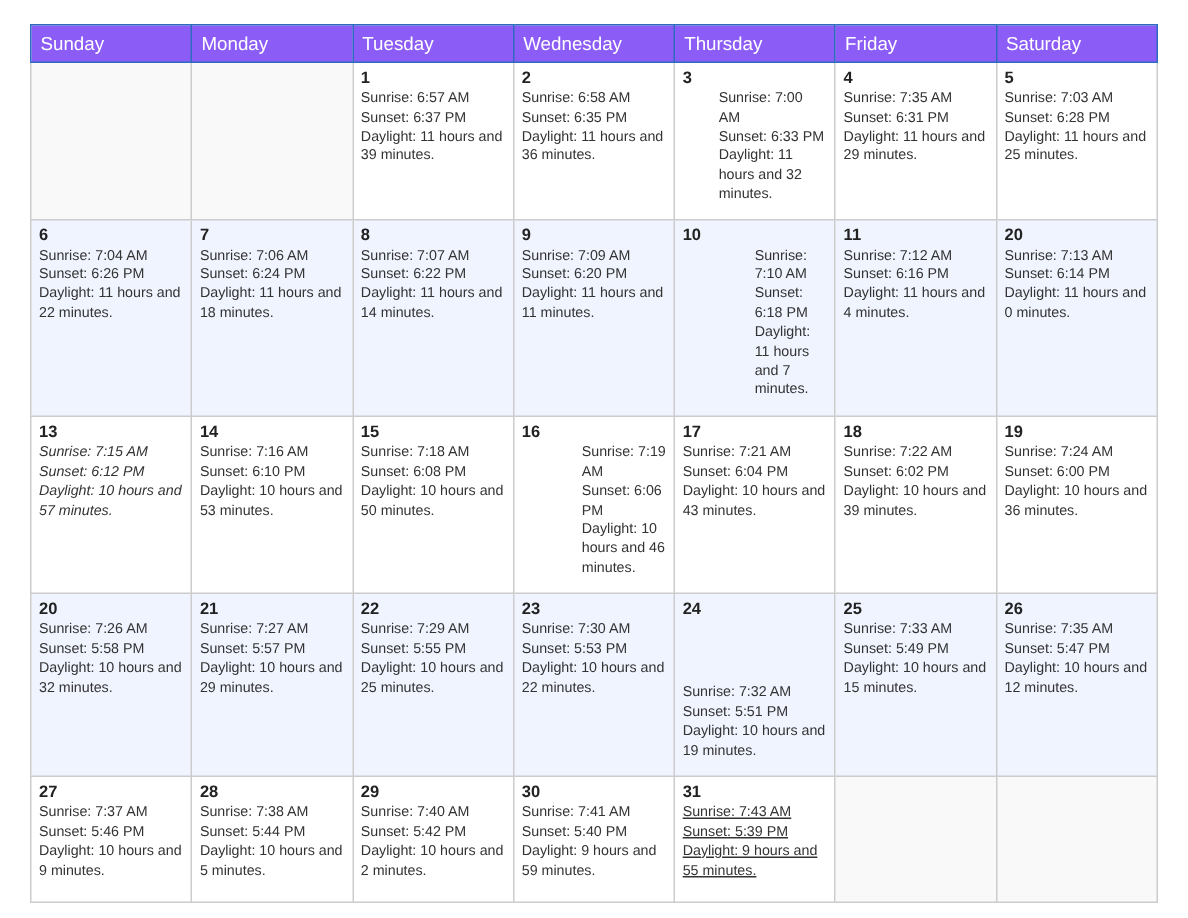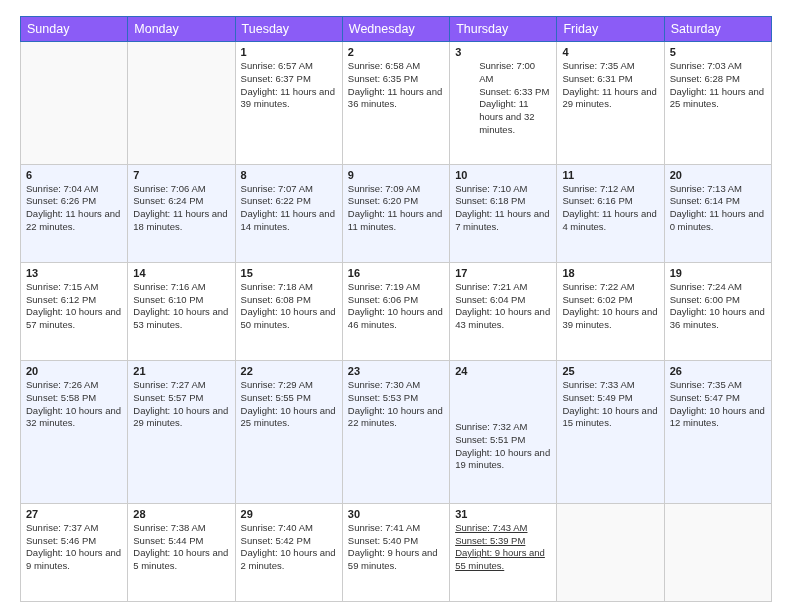--- a/index.html
+++ b/index.html
@@ -167,59 +167,59 @@
 Daylight: 11 hours and 14 minutes.</div>
           </td>
           <td>
             <span class="day-num">9</span>
             <div class="day-info" style="white-space: pre-line;">Sunrise: 7:09 AM
 Sunset: 6:20 PM
 Daylight: 11 hours and 11 minutes.</div>
           </td>
           <td>
             <span class="day-num">10</span>
-            <div class="day-info" style="white-space: pre-line;">Sunrise: 7:10 AM
+            <div class="day-info" style="white-space: pre-line; margin-left: 48px;">Sunrise: 7:10 AM
 Sunset: 6:18 PM
 Daylight: 11 hours and 7 minutes.</div>
           </td>
           <td>
             <span class="day-num">11</span>
             <div class="day-info" style="white-space: pre-line;">Sunrise: 7:12 AM
 Sunset: 6:16 PM
 Daylight: 11 hours and 4 minutes.</div>
           </td>
           <td>
             <span class="day-num">20</span>
             <div class="day-info" style="white-space: pre-line;">Sunrise: 7:13 AM
 Sunset: 6:14 PM
 Daylight: 11 hours and 0 minutes.</div>
           </td>
         </tr>
         <tr>
           <td>
             <span class="day-num">13</span>
-            <div class="day-info" style="white-space: pre-line;">Sunrise: 7:15 AM
+            <div class="day-info" style="white-space: pre-line; font-style: italic;">Sunrise: 7:15 AM
 Sunset: 6:12 PM
 Daylight: 10 hours and 57 minutes.</div>
           </td>
           <td>
             <span class="day-num">14</span>
             <div class="day-info" style="white-space: pre-line;">Sunrise: 7:16 AM
 Sunset: 6:10 PM
 Daylight: 10 hours and 53 minutes.</div>
           </td>
           <td>
             <span class="day-num">15</span>
             <div class="day-info" style="white-space: pre-line;">Sunrise: 7:18 AM
 Sunset: 6:08 PM
 Daylight: 10 hours and 50 minutes.</div>
           </td>
           <td>
             <span class="day-num">16</span>
-            <div class="day-info" style="white-space: pre-line;">Sunrise: 7:19 AM
+            <div class="day-info" style="white-space: pre-line; margin-left: 40px;">Sunrise: 7:19 AM
 Sunset: 6:06 PM
 Daylight: 10 hours and 46 minutes.</div>
           </td>
           <td>
             <span class="day-num">17</span>
             <div class="day-info" style="white-space: pre-line;">Sunrise: 7:21 AM
 Sunset: 6:04 PM
 Daylight: 10 hours and 43 minutes.</div>
           </td>
           <td>

